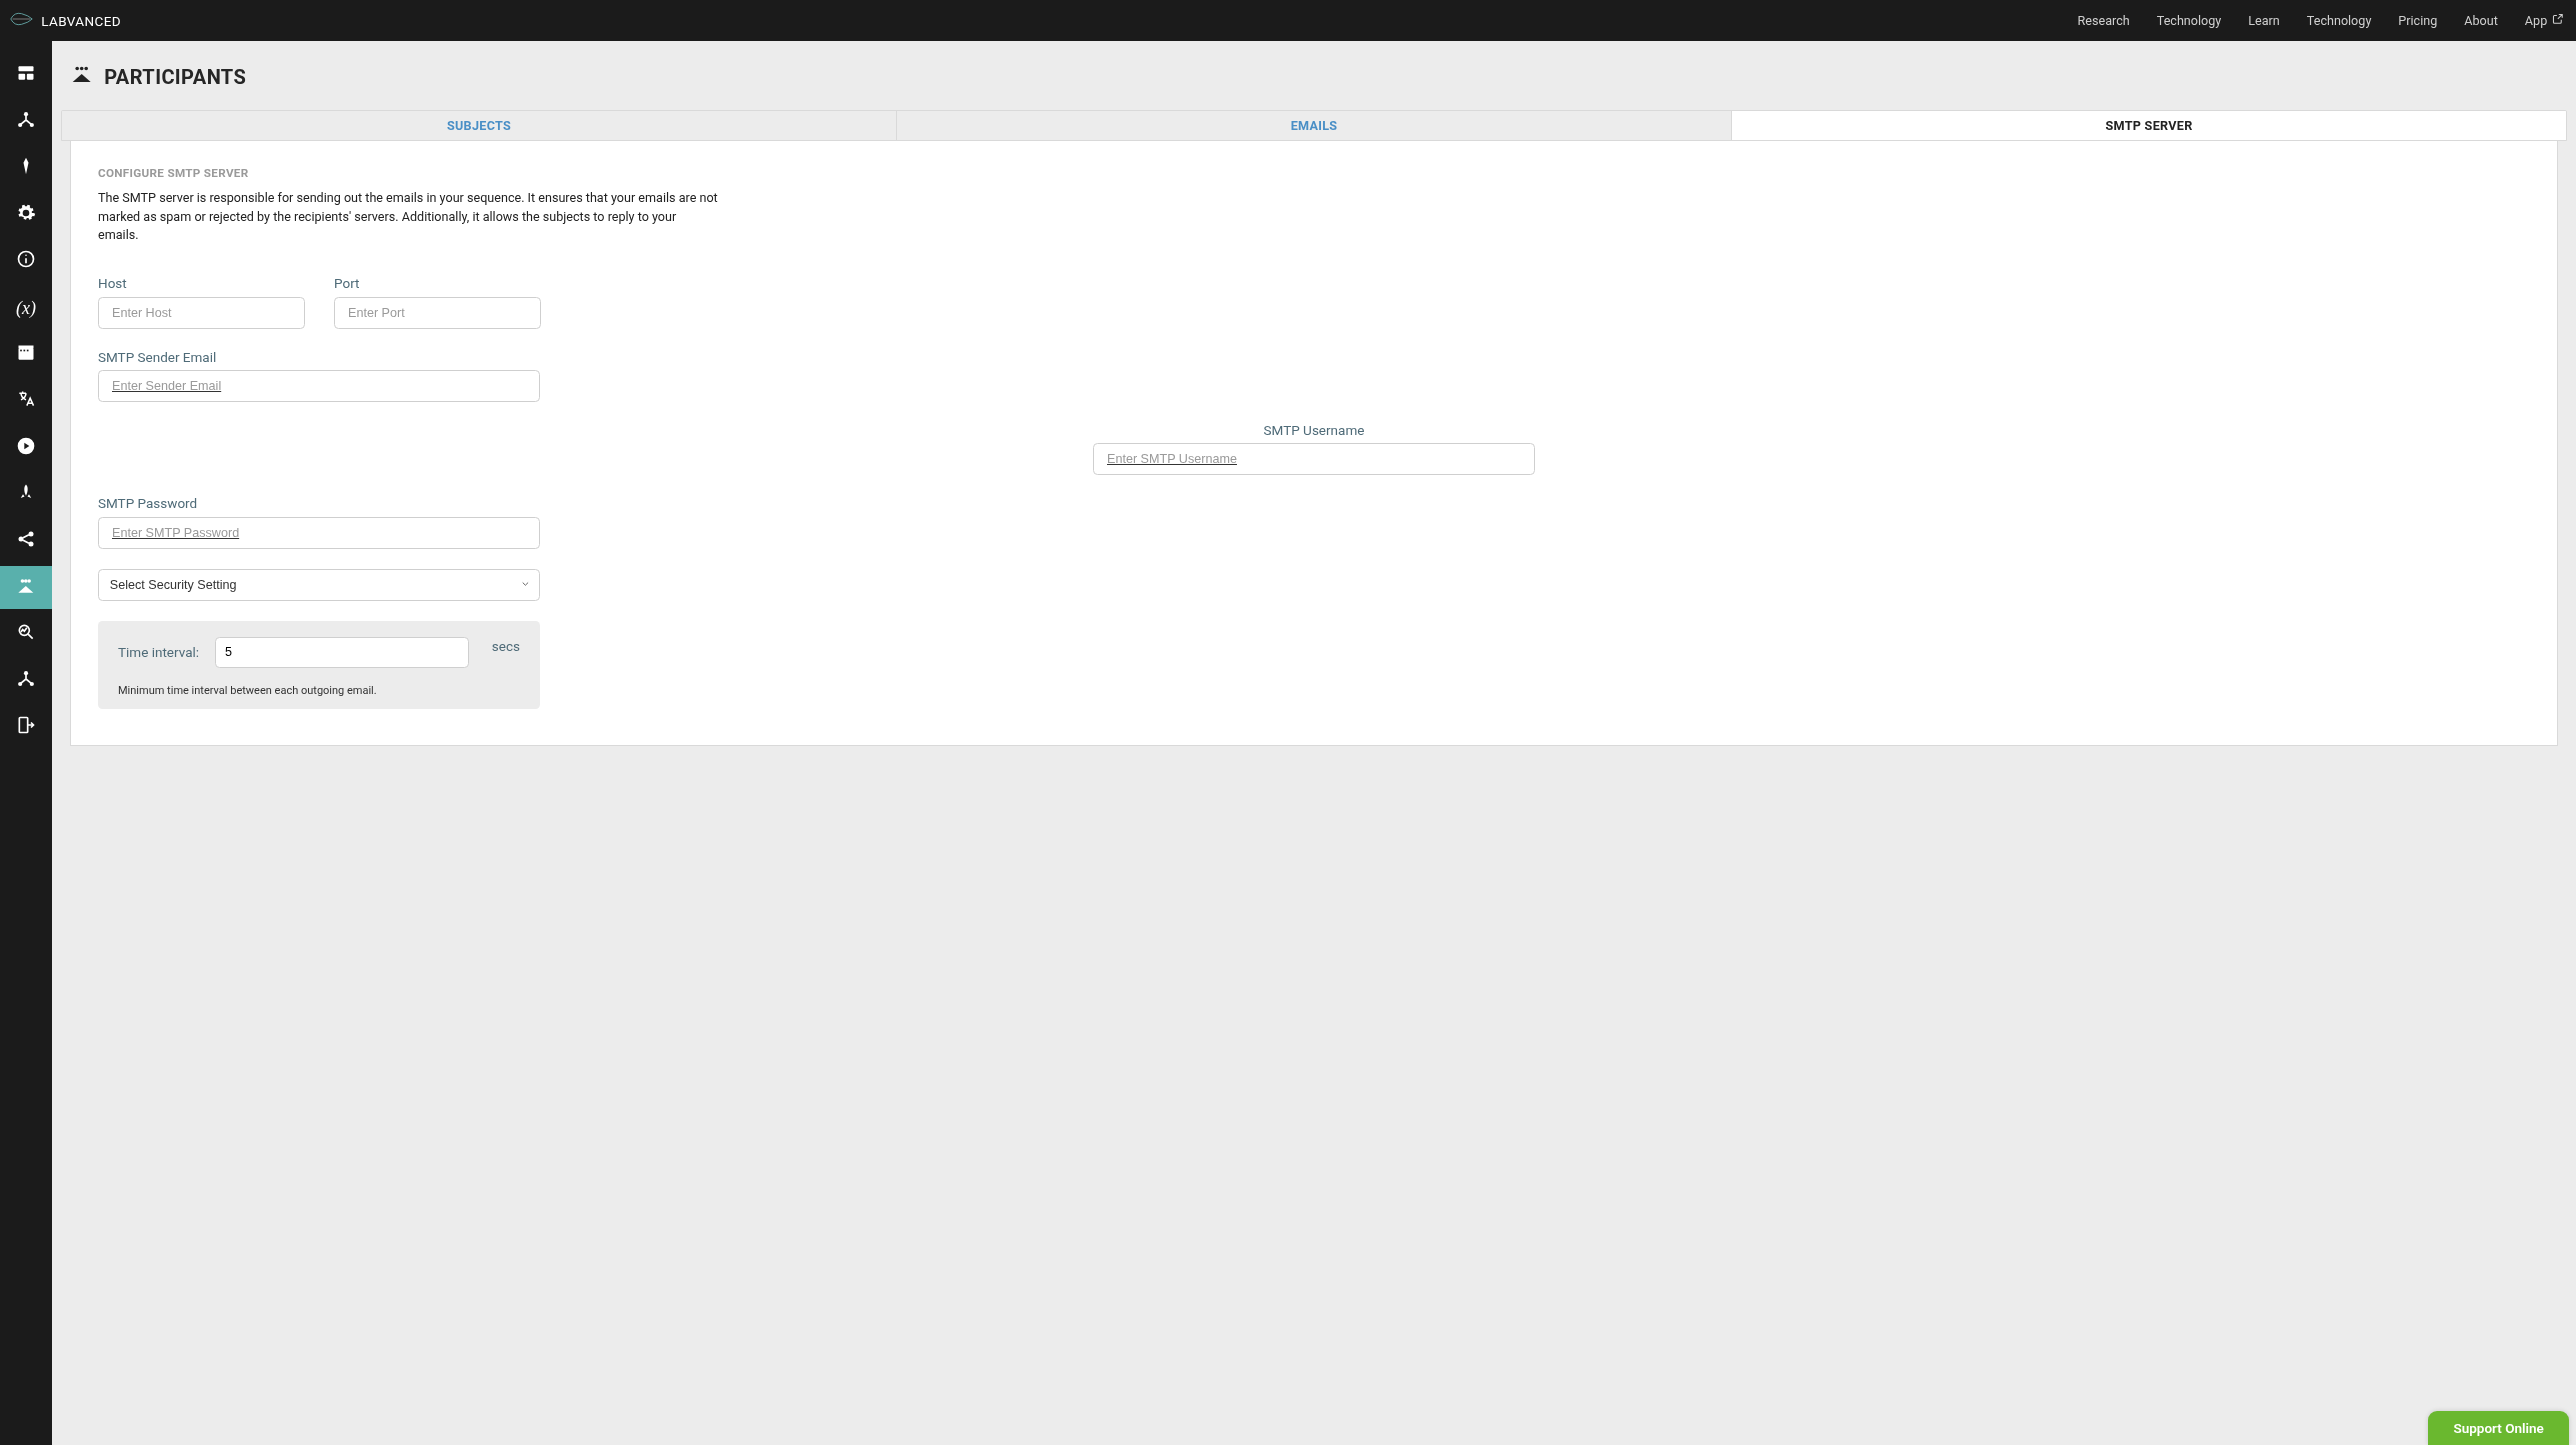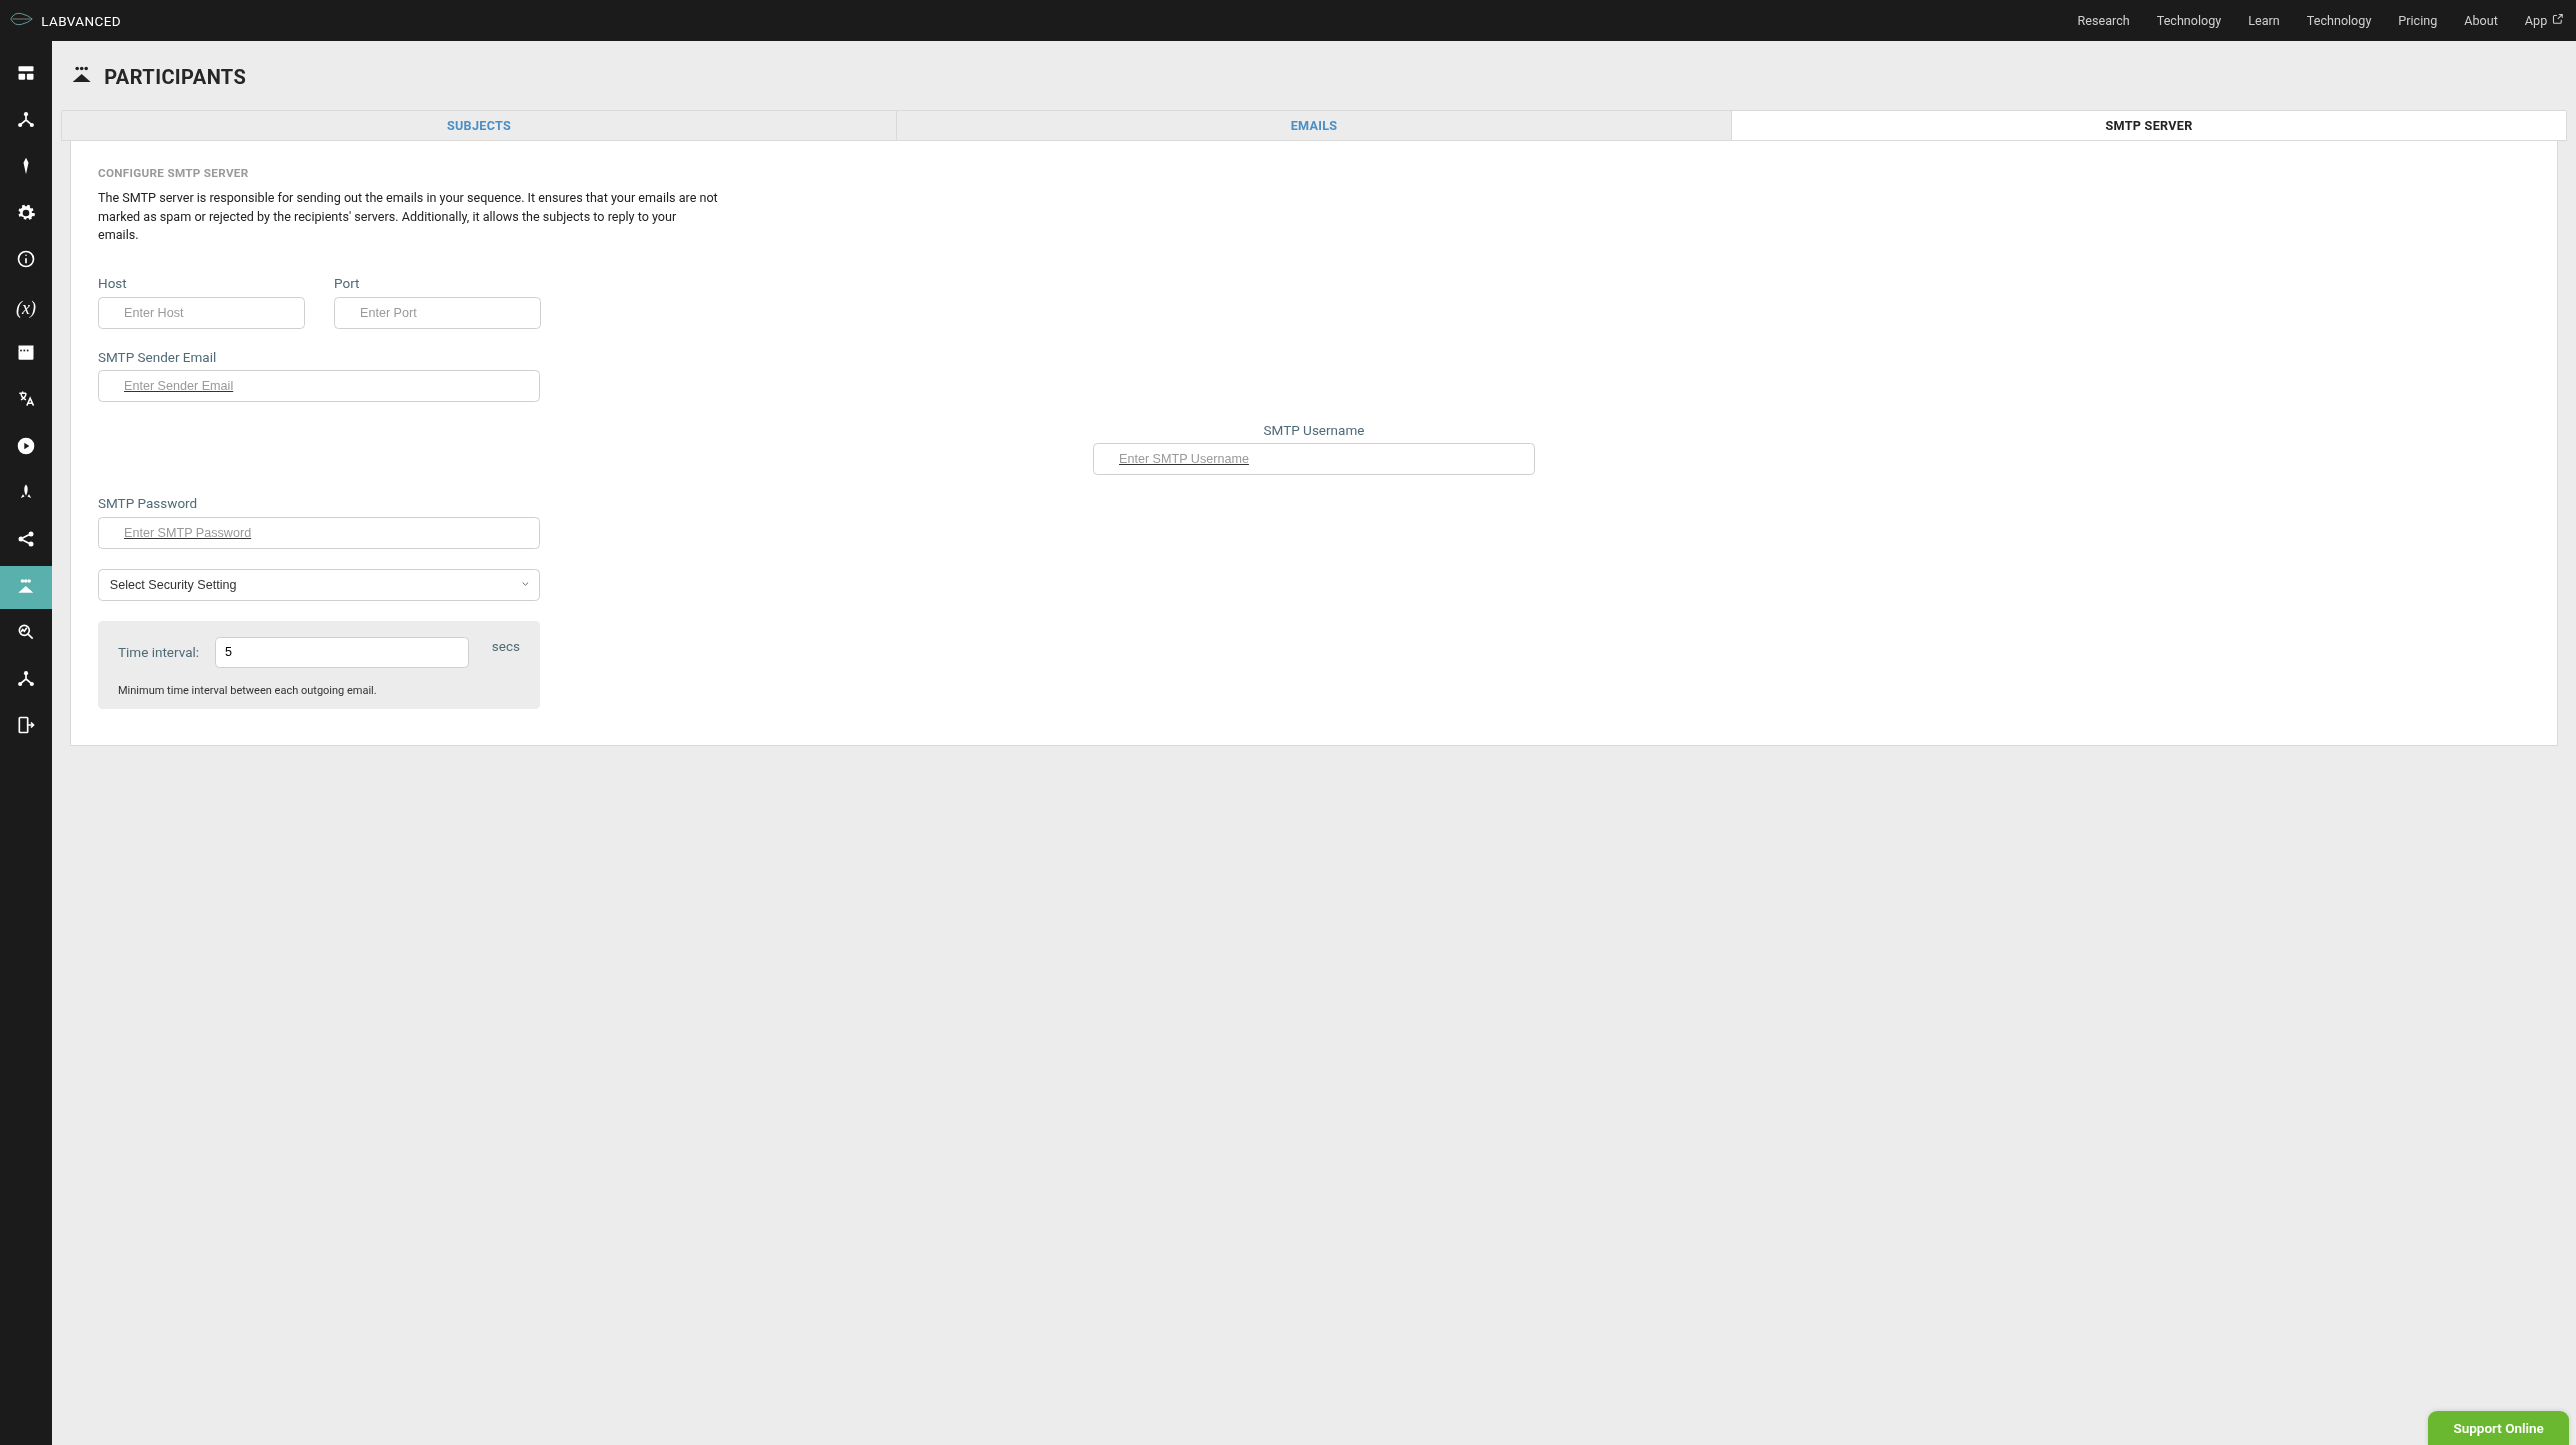--- a/index.html
+++ b/index.html
@@ -155,21 +155,21 @@
   }
   .field { display: flex; flex-direction: column; gap: 5.4px; }
   .field label, .field .lbl {
     font-size: 13.5px;
     color: #4f6b78;
   }
   .input {
     height: 32px;
     border: 0.9px solid #cfcfcf;
     border-radius: 4.5px;
-    padding: 0 25px;
+    padding: 0 13px;
     font-size: 12.6px;
     color: #333;
     background: #fff;
   }
   .input::placeholder { color: #9a9a9a; }
   .w-230 { width: 207px; }
   .w-490 { width: 442px; text-decoration: underline; }
 
   .select-wrap {
     position: relative;

